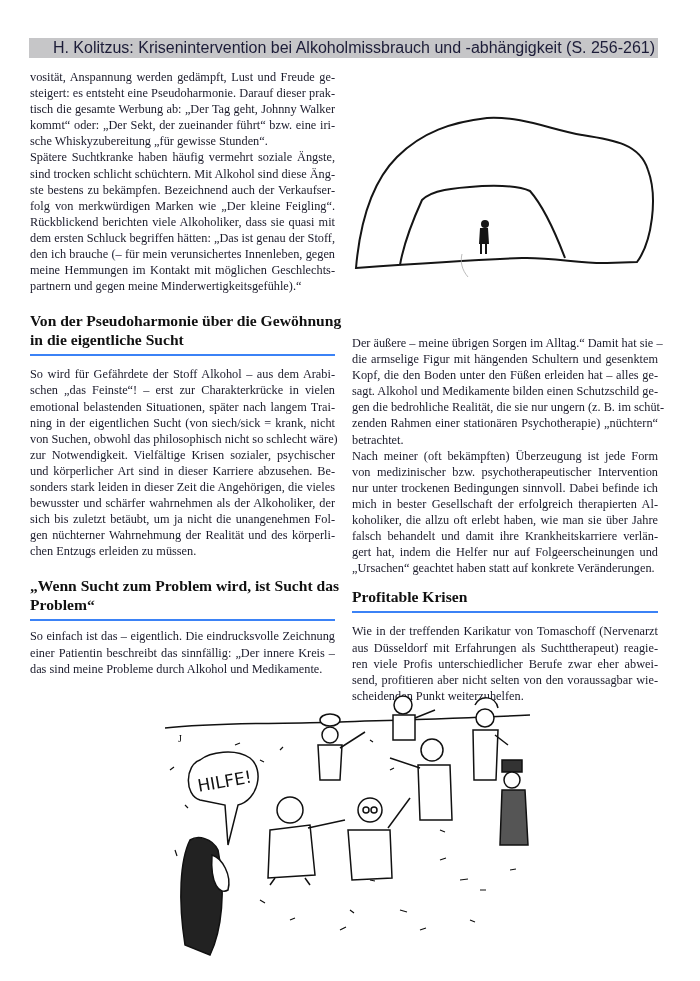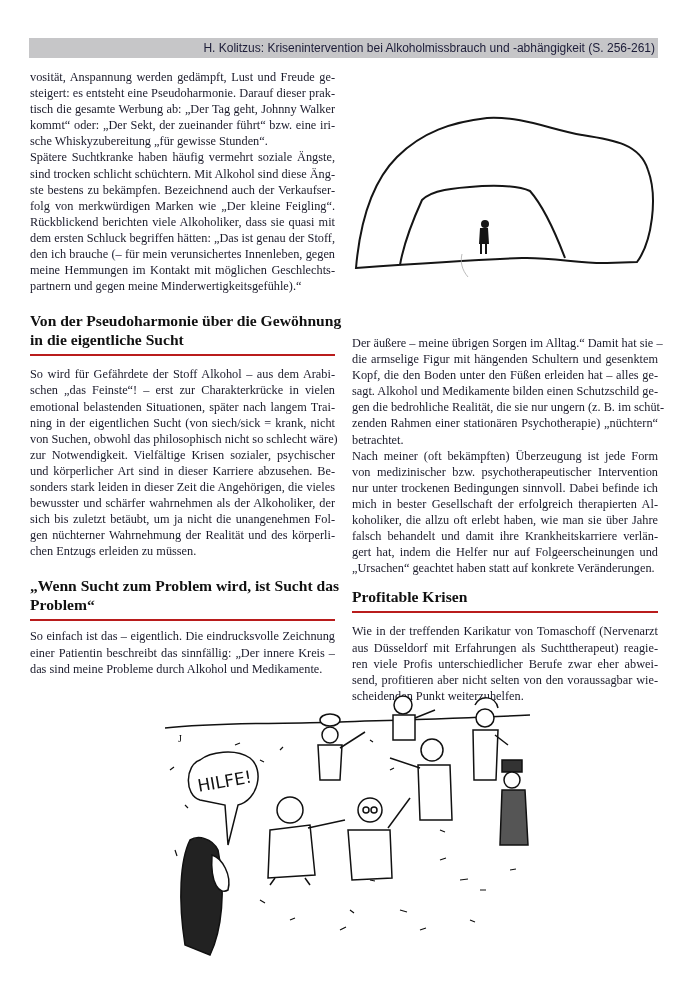--- a/index.html
+++ b/index.html
@@ -4,35 +4,35 @@
 <style>
   html, body { margin: 0; padding: 0; }
   body {
     width: 700px; height: 981px; background: #ffffff; position: relative; overflow: hidden;
     font-family: "Liberation Serif", "DejaVu Serif", serif; color: #1a1a2a;
   }
   .running-head {
     position: absolute; left: 29px; top: 38px; width: 629px; height: 20px;
     background: #c6c6c8;
     font-family: "Liberation Sans", "DejaVu Sans", sans-serif;
-    font-size: 12px; color: #1c1c38; text-align: right;
+    font-size: 16px; color: #1c1c38; text-align: right;
     line-height: 20px; box-sizing: border-box; padding-right: 3px; white-space: nowrap;
   }
   .col { position: absolute; }
   .col-left { left: 30px; top: 69px; width: 305px; }
   .col-right { left: 352px; top: 287px; width: 306px; margin-top: 48px; }
   .para {
     font-size: 12.3px; line-height: 16.1px; text-align: justify; margin: 0;
     hyphens: manual;
   }
   .para .ln { display: block; text-align: justify; text-align-last: justify; white-space: nowrap; }
   .para .ln.last { text-align-last: left; }
   .heading {
     font-weight: bold; font-size: 15.6px; line-height: 19px; margin: 0;
-    padding-bottom: 5px; border-bottom: 2px solid #b91c1c; color: #111;
+    padding-bottom: 5px; border-bottom: 2px solid #3b82f6; color: #111;
   }
   .heading .ln { display: block; white-space: nowrap; }
   .h1 { margin-top: 17px; margin-bottom: 10px; }
   .h2 { margin-top: 17px; margin-bottom: 7px; }
   .h3 { margin-top: 11px; margin-bottom: 10px; }
   .figure { position: absolute; }
   .fig-cave { left: 352px; top: 72px; width: 310px; height: 210px; }
   .fig-cartoon { left: 140px; top: 680px; width: 420px; height: 300px; }
   svg { display: block; }
 </style>

